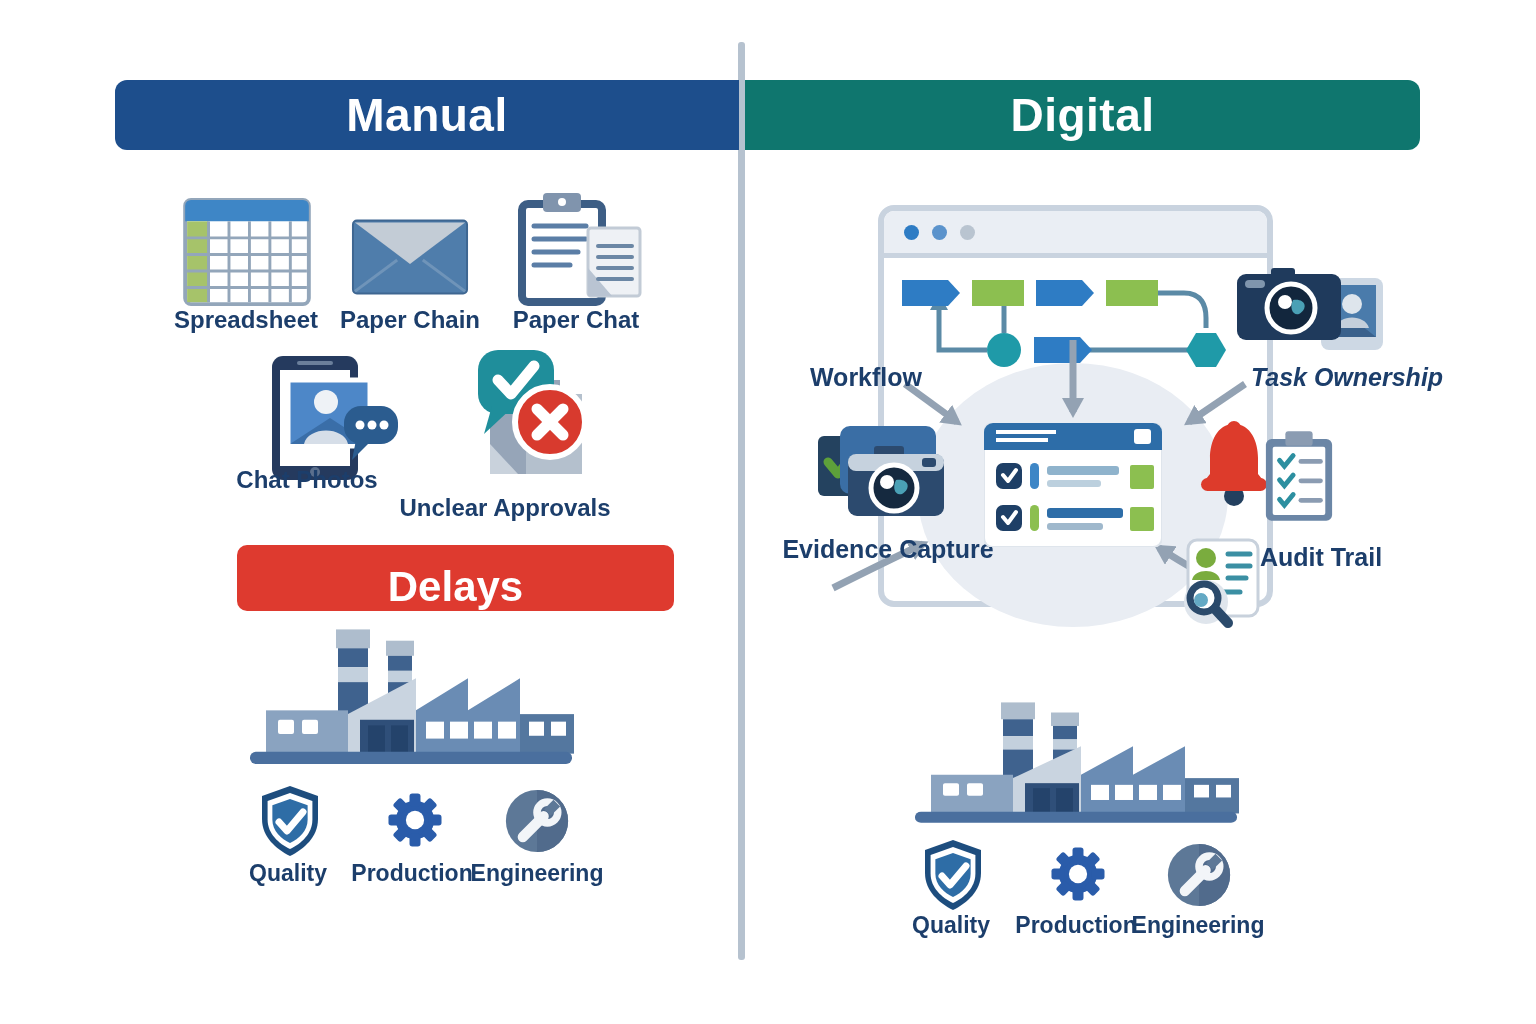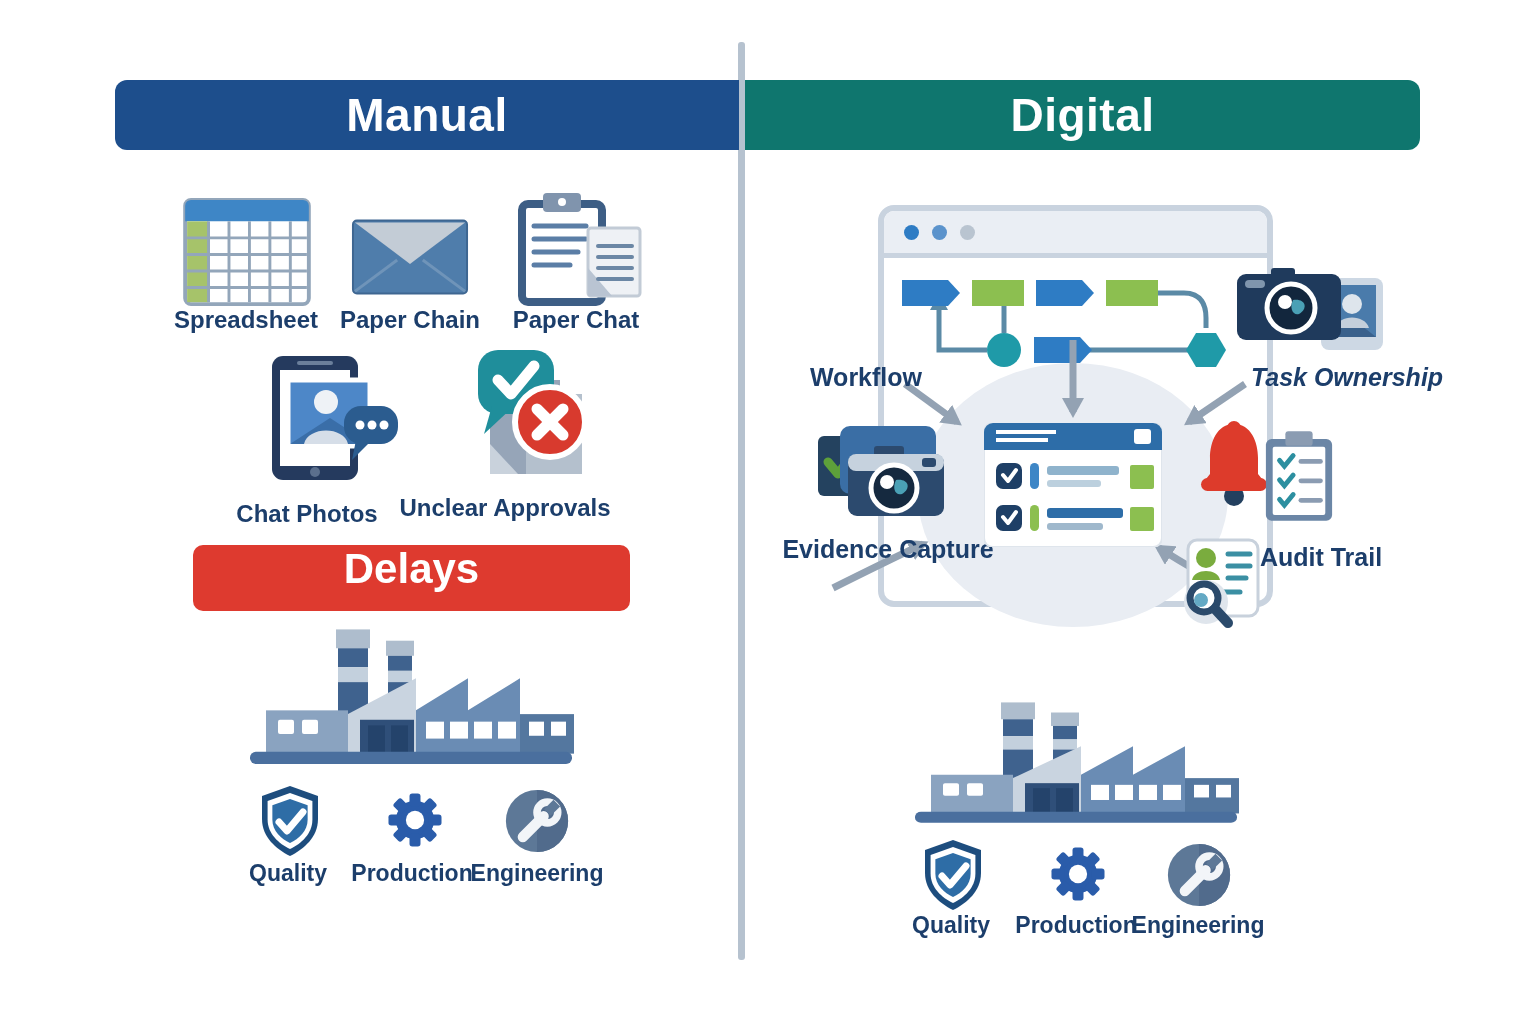--- a/index.html
+++ b/index.html
@@ -10,21 +10,21 @@
   .abs{position:absolute;}
   .divider{left:738px;top:42px;width:7px;height:918px;background:#b6c2cf;border-radius:3px;}
   .hdr{height:70px;display:flex;align-items:center;justify-content:center;
        color:#ffffff;font-size:46px;font-weight:700;letter-spacing:.5px;}
   .hdr-manual{left:115px;top:80px;width:624px;background:#1d4e8c;border-radius:12px 0 0 12px;}
   .hdr-digital{left:745px;top:80px;width:675px;background:#0f766e;border-radius:0 12px 12px 0;}
   .lbl{color:#1c3e6b;font-weight:700;white-space:nowrap;transform:translateX(-50%);}
   .lbl-row{font-size:24px;}
   .lbl-sec{font-size:25px;}
   .lbl-dept{font-size:23px;}
-  .banner{display:flex;align-items:flex-start;justify-content:center;color:#fff;font-weight:700;}
+  .banner{display:flex;align-items:flex-end;justify-content:center;color:#fff;font-weight:700;margin-left:44px;}
   .banner-delays{left:193px;top:545px;width:437px;height:66px;background:#de3a2f;border-radius:10px;font-size:42px;}
   .banner-trace{left:818px;top:628px;width:508px;height:62px;background:#61a437;border-radius:8px;font-size:40px;}
   .browser{left:878px;top:205px;width:383px;height:390px;background:#ffffff;
            border:6px solid #c9d3df;border-radius:16px;z-index:1;}
   .browser-bar{height:42px;background:#eaeef4;border-bottom:5px solid #c9d3df;
                border-radius:10px 10px 0 0;display:flex;align-items:center;padding-left:20px;gap:13px;}
   .dot{width:15px;height:15px;border-radius:50%;}
   .z2{z-index:2;} .z3{z-index:3;}
   svg{display:block;}
 </style>
@@ -173,21 +173,21 @@
       <rect x="76" y="46" width="56" height="80" fill="#b4c0cd"></rect>
       <polygon points="40,126 40,96 68,126" fill="#c9d2dc"></polygon>
       <rect x="28" y="2" width="76" height="64" rx="20" fill="#1f8e9b"></rect>
       <polygon points="42,58 64,58 34,86" fill="#1f8e9b"></polygon>
       <polyline points="48,32 61,46 84,18" fill="none" stroke="#ffffff" stroke-width="11" stroke-linecap="round" stroke-linejoin="round"></polyline>
       <circle cx="100" cy="74" r="35" fill="#d83a2e" stroke="#ffffff" stroke-width="6"></circle>
       <line x1="87" y1="61" x2="113" y2="87" stroke="#ffffff" stroke-width="11" stroke-linecap="round"></line>
       <line x1="113" y1="61" x2="87" y2="87" stroke="#ffffff" stroke-width="11" stroke-linecap="round"></line>
     </svg>
   </div>
-  <span class="abs lbl lbl-row" style="left:307px;top:500px;">Chat Photos</span>
+  <span class="abs lbl lbl-row" style="left:307px;top:466px;">Chat Photos</span>
   <span class="abs lbl lbl-row" style="left:505px;top:494px;">Unclear Approvals</span>
 
   <div class="abs banner banner-delays">
     <span>Delays</span>
   </div>
 
   <div class="abs" style="left:240px;top:620px;">
     <svg width="340" height="160" viewBox="0 0 340 170" preserveAspectRatio="none">
         <use href="#factory" xlink:href="#factory"></use>
       </svg>

